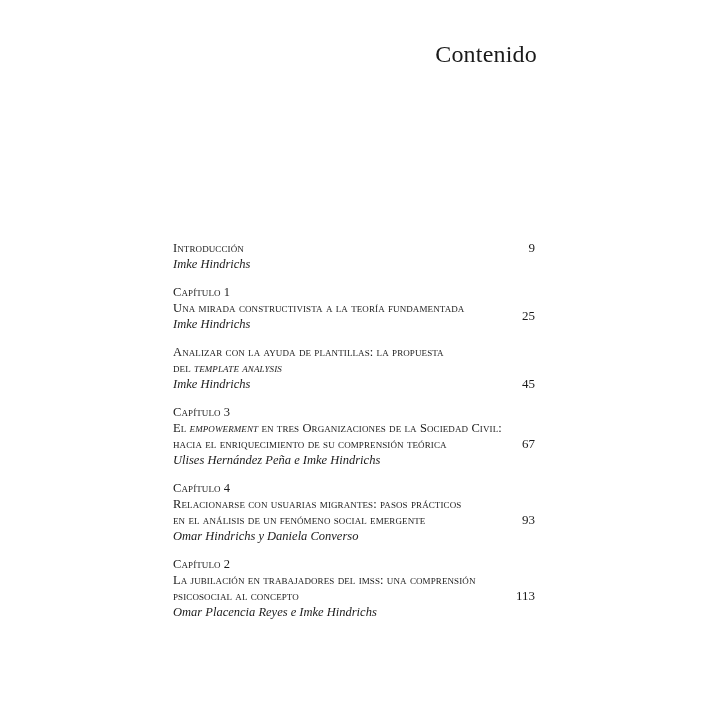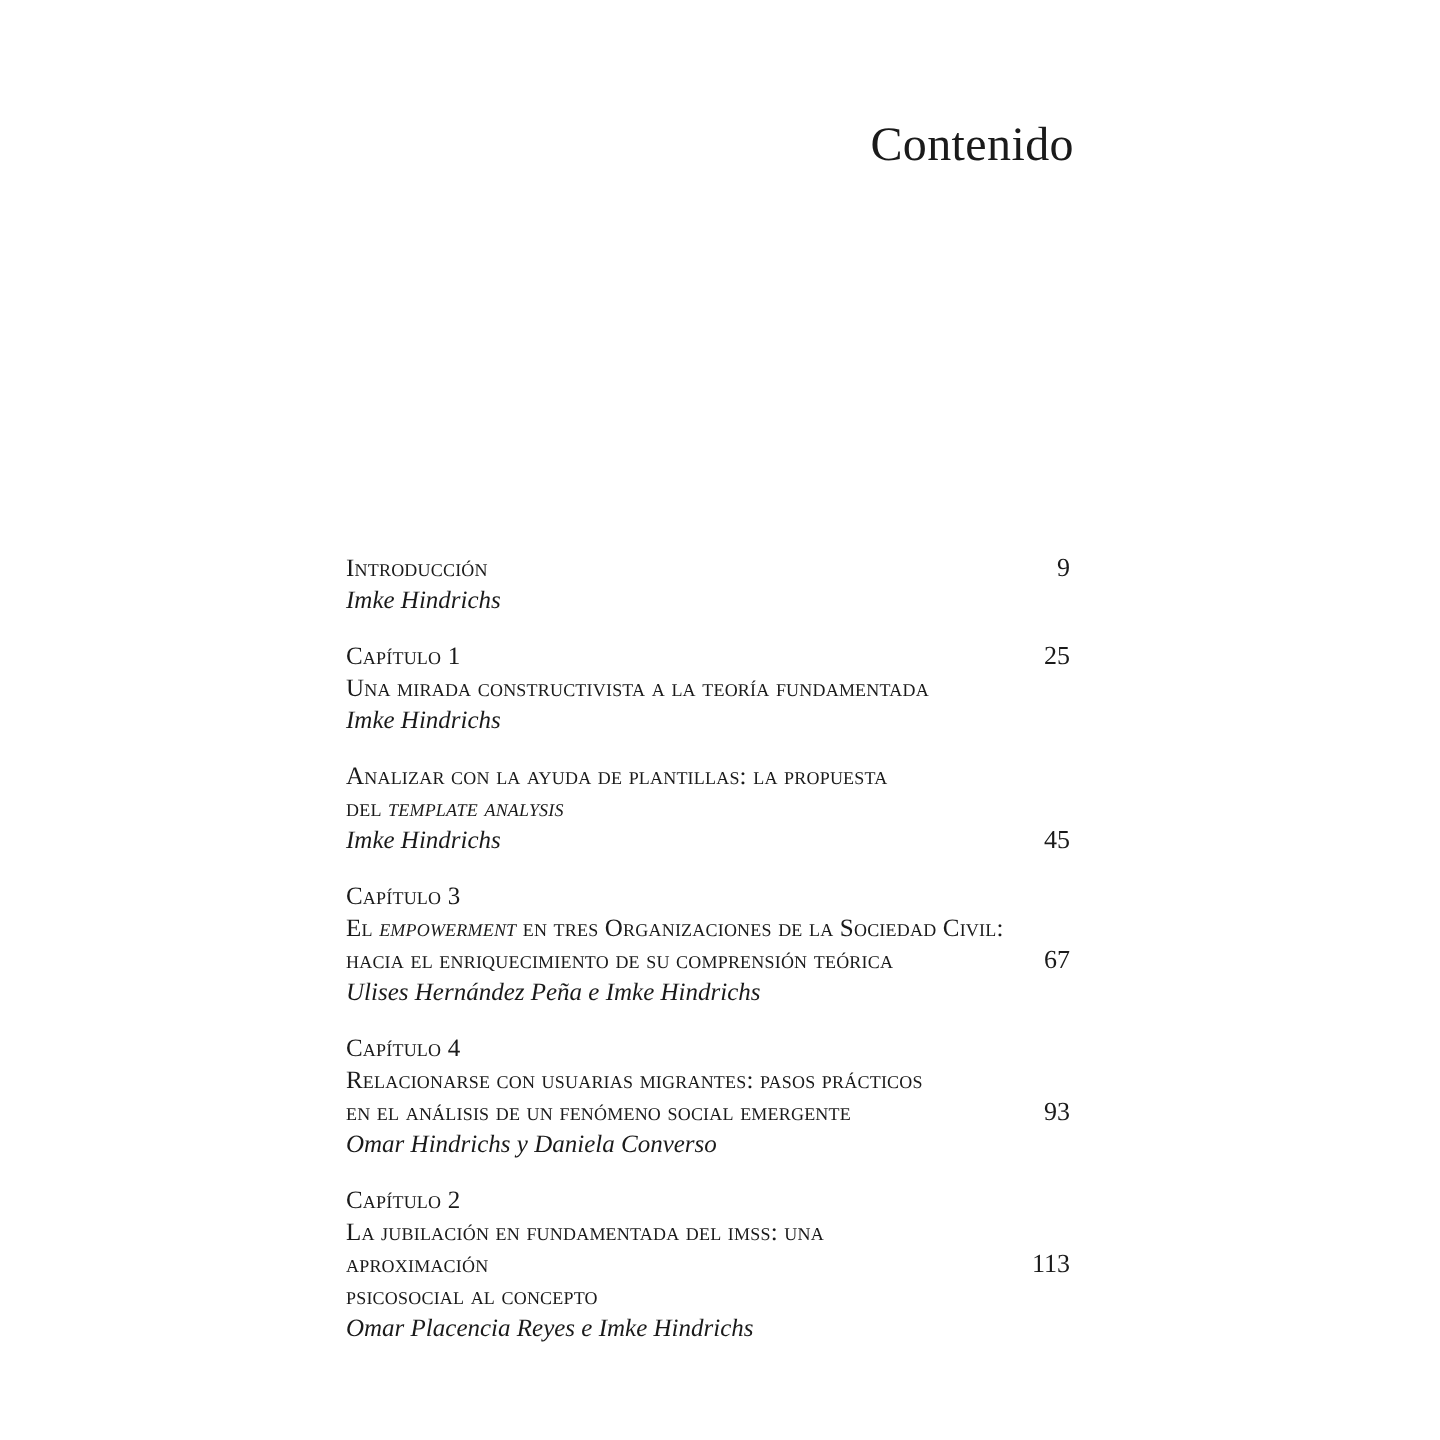--- a/index.html
+++ b/index.html
@@ -10,34 +10,33 @@
     body {
       width: 720px;
       height: 720px;
       position: relative;
       overflow: hidden;
       font-family: "Liberation Serif", "DejaVu Serif", serif;
       color: #1a1a1a;
     }
     .page-title {
       position: absolute;
-      top: 60px;
+      top: 41px;
       right: 183px;
       font-size: 24px;
       font-weight: normal;
       margin: 0;
       letter-spacing: 0.2px;
       text-align: center;
     }
     .toc {
       position: absolute;
       top: 240px;
       left: 173px;
       width: 362px;
-      margin-top: 36px;
     }
     .entry {
       position: relative;
       margin-bottom: 11px;
     }
     .entry-label {
       font-variant: small-caps;
       font-size: 12.5px;
       line-height: 16px;
       letter-spacing: 0.1px;
@@ -74,21 +73,21 @@
 
   <div class="entry">
     <div class="entry-label">Introducción</div>
     <span class="entry-page" style="top:0;">9</span>
     <div class="entry-author">Imke Hindrichs</div>
   </div>
 
   <div class="entry">
     <div class="entry-label">Capítulo 1</div>
     <div class="entry-title">Una mirada constructivista a la teoría fundamentada</div>
-    <span class="entry-page" style="top:0;">25</span>
+    <span class="entry-page" style="top:24px;">25</span>
     <div class="entry-author">Imke Hindrichs</div>
   </div>
 
   <div class="entry">
     <div class="entry-title">Analizar con la ayuda de plantillas: la propuesta</div>
     <div class="entry-title"><span>del </span><em>template analysis</em></div>
     <span class="entry-page" style="top:32px;">45</span>
     <div class="entry-author">Imke Hindrichs</div>
   </div>
 
@@ -103,19 +102,19 @@
   <div class="entry">
     <div class="entry-label">Capítulo 4</div>
     <div class="entry-title">Relacionarse con usuarias migrantes: pasos prácticos</div>
     <div class="entry-title">en el análisis de un fenómeno social emergente</div>
     <span class="entry-page" style="top:32px;">93</span>
     <div class="entry-author">Omar Hindrichs y Daniela Converso</div>
   </div>
 
   <div class="entry">
     <div class="entry-label">Capítulo 2</div>
-    <div class="entry-title">La jubilación en fundamentada del imss: una aproximación</div>
+    <div class="entry-title">La jubilación en trabajadores del imss: una comprensión</div>
     <div class="entry-title">psicosocial al concepto</div>
     <span class="entry-page" style="top:32px;">113</span>
     <div class="entry-author">Omar Placencia Reyes e Imke Hindrichs</div>
   </div>
 
 </div>
 
 </body></html>

